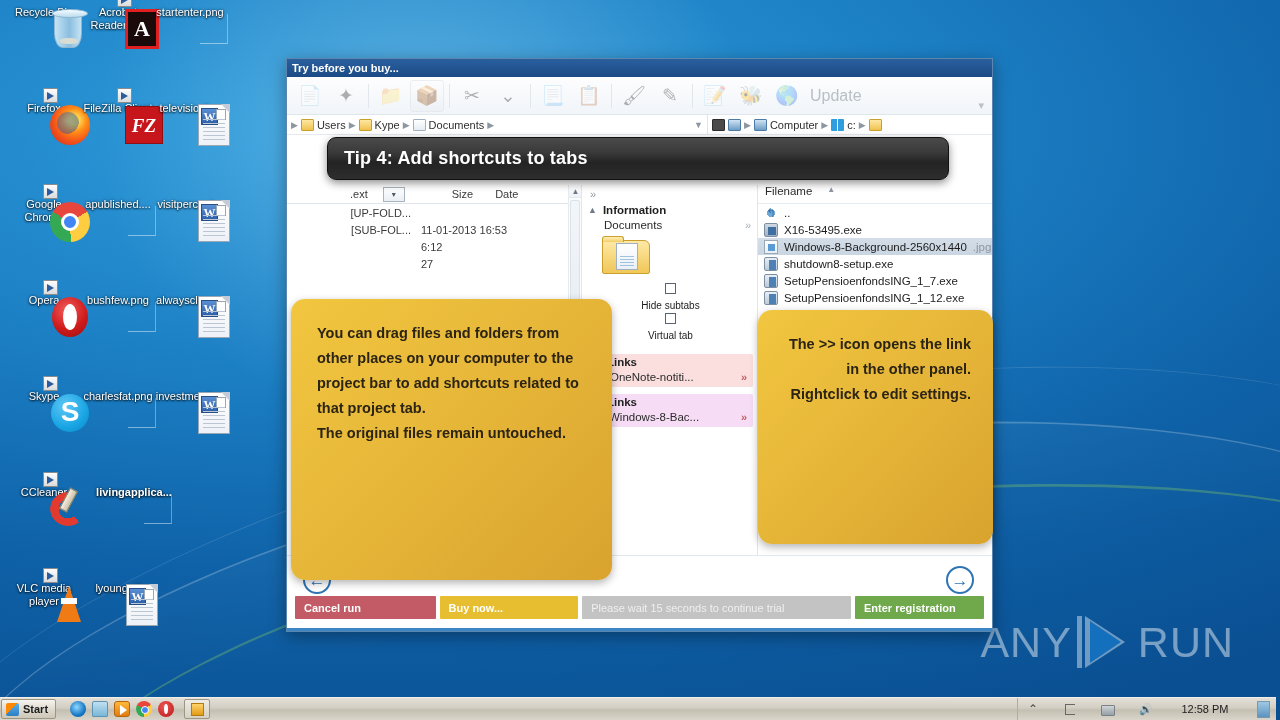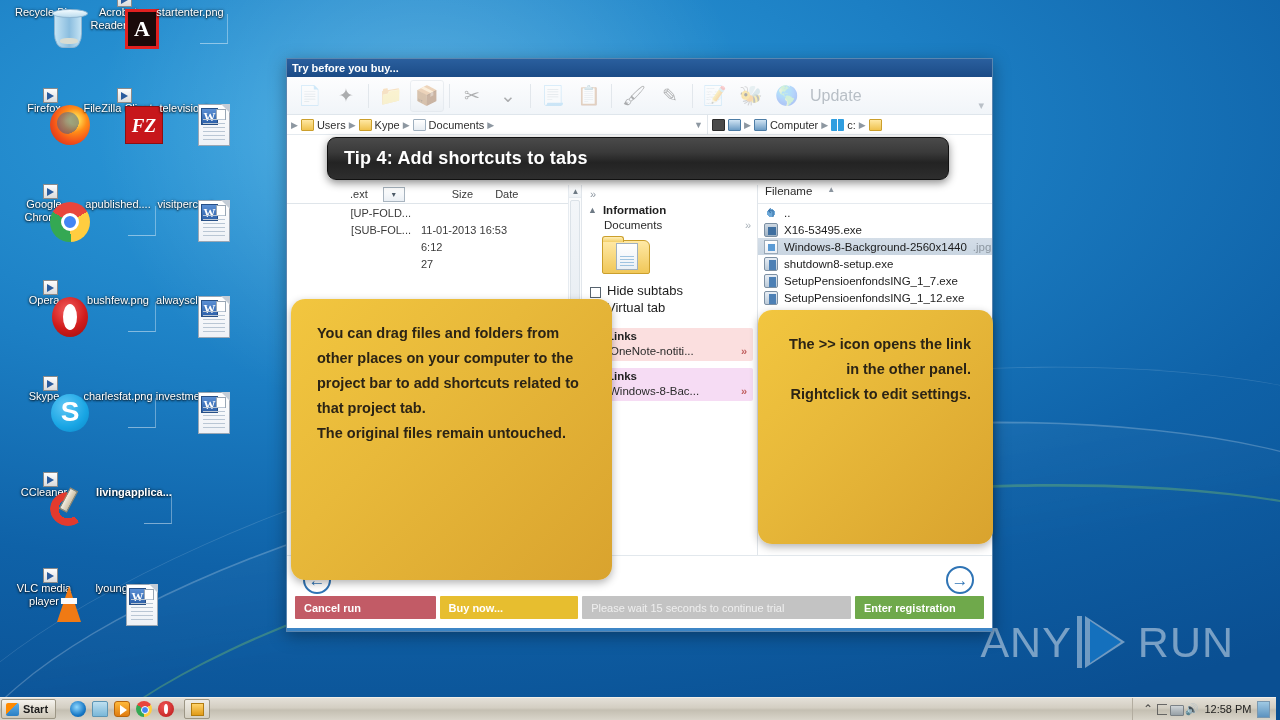--- a/index.html
+++ b/index.html
@@ -259,21 +259,21 @@
     background: linear-gradient(#efece5,#d5d0c2);
     border:1px solid #9c9685; border-radius:2px;
     display:flex; align-items:center; justify-content:center;
   }
   .app-mini {
     width:13px; height:13px;
     background: linear-gradient(#ffd36a,#e19b18);
     border:1px solid #b27c10;
   }
   #tray {
-    margin-left:auto; display:flex; align-items:center; gap:2px;
+    margin-left:auto; display:flex; align-items:center; gap:25px;
     padding:0 6px 0 8px; height:100%;
     border-left:1px solid #b3ada0;
     font-size:11px; color:#1c1c1c;
   }
   .tray-ico { width:14px; height:14px; position:relative; opacity:.85; }
   .tray-ico.chev::after {
     content:"\2303"; position:absolute; inset:0; font-size:12px; text-align:center; line-height:14px; color:#333;
   }
   .tray-ico.flag { border:1.5px solid #555; border-right:none; width:10px; height:11px; }
   .tray-ico.net::after { content:""; position:absolute; left:1px; top:3px; width:12px; height:9px; background: linear-gradient(#cfd6dc,#8e9aa4); border:1px solid #6b747c; border-radius:1px; }
@@ -495,21 +495,21 @@
   }
   .doc-folder-big .sheet::after {
     content:""; position:absolute; left:3px; top:12px; right:3px; height:10px;
     background: repeating-linear-gradient(to bottom,#9ec3e0 0 1px, transparent 1px 3px);
   }
   .cb {
     width:11px; height:11px;
     border:1px solid #57636e; background:#fff;
     display:inline-block;
   }
-  .cb-row { display:flex; align-items:flex-end; gap:6px; padding:1px 6px 1px 8px; font-size:13px; color:#1c1c1c; }
+  .cb-row { display:flex; align-items:center; gap:6px; padding:1px 6px 1px 8px; font-size:10px; color:#1c1c1c;flex-direction:column; }
   .links-card { margin:2px 4px 0 4px; border-radius:2px; padding-bottom:3px; }
   .links-card.pink { background:#fbdfdf; }
   .links-card.violet { background:#f6dcf4; }
   .mini-folder { width:13px; height:11px; background: linear-gradient(#ffe8a3,#efc24e); border:1px solid #cb9f2c; border-radius:1px 3px 1px 1px; }
   .mini-img { width:12px; height:12px; background: linear-gradient(#fff,#e8edf3); border:1px solid #97a7b5; position:relative; }
   .mini-img::after { content:""; position:absolute; left:2px; top:2px; width:6px; height:6px; background:#5b9bd5; }
 
   
   .rl-head {
     height:19px; display:flex; gap:15px;

